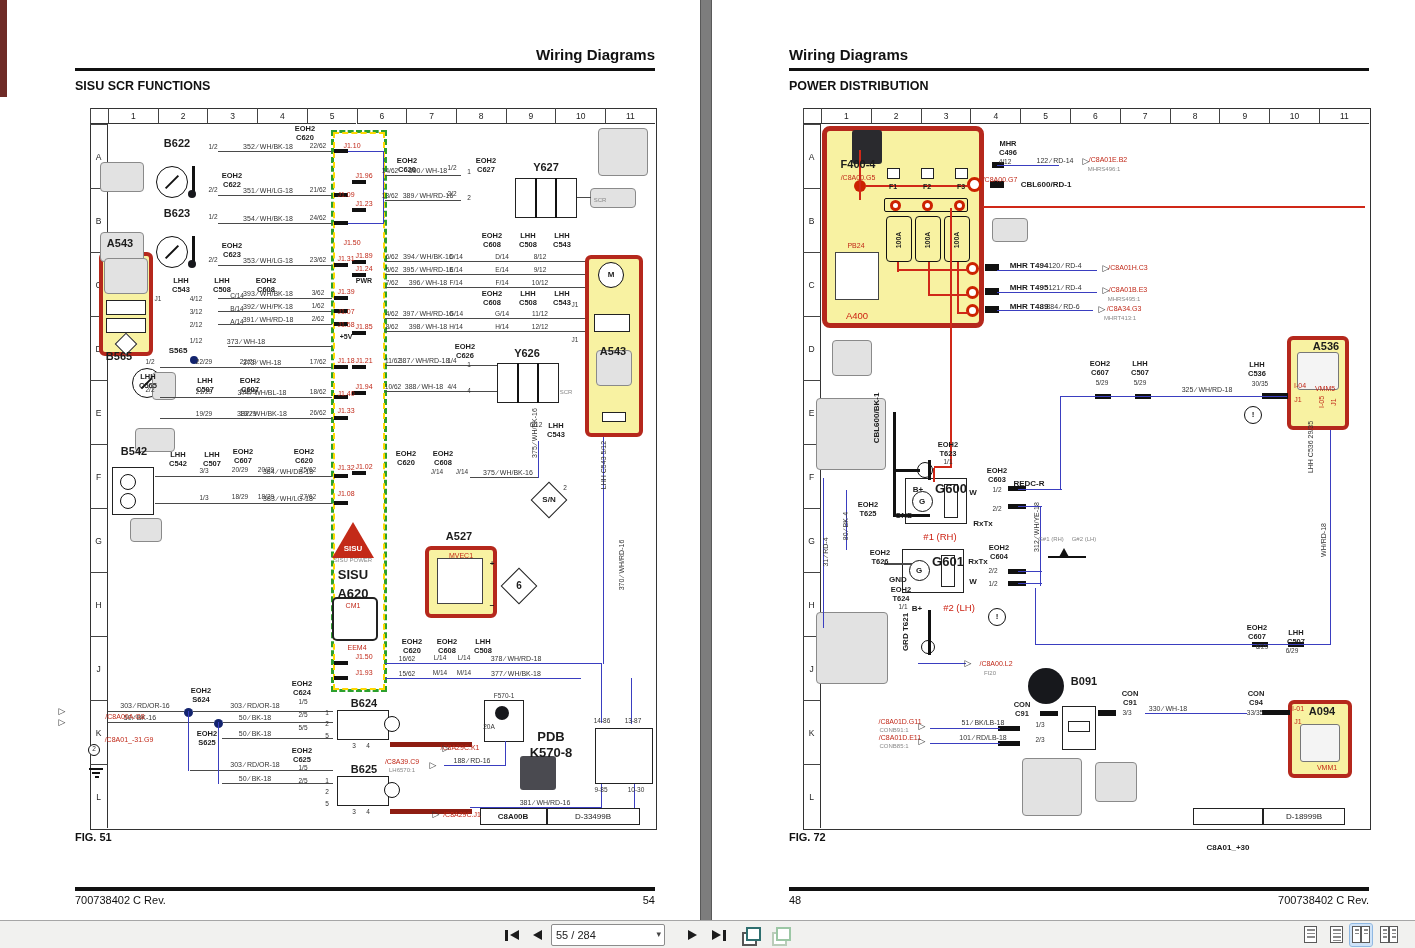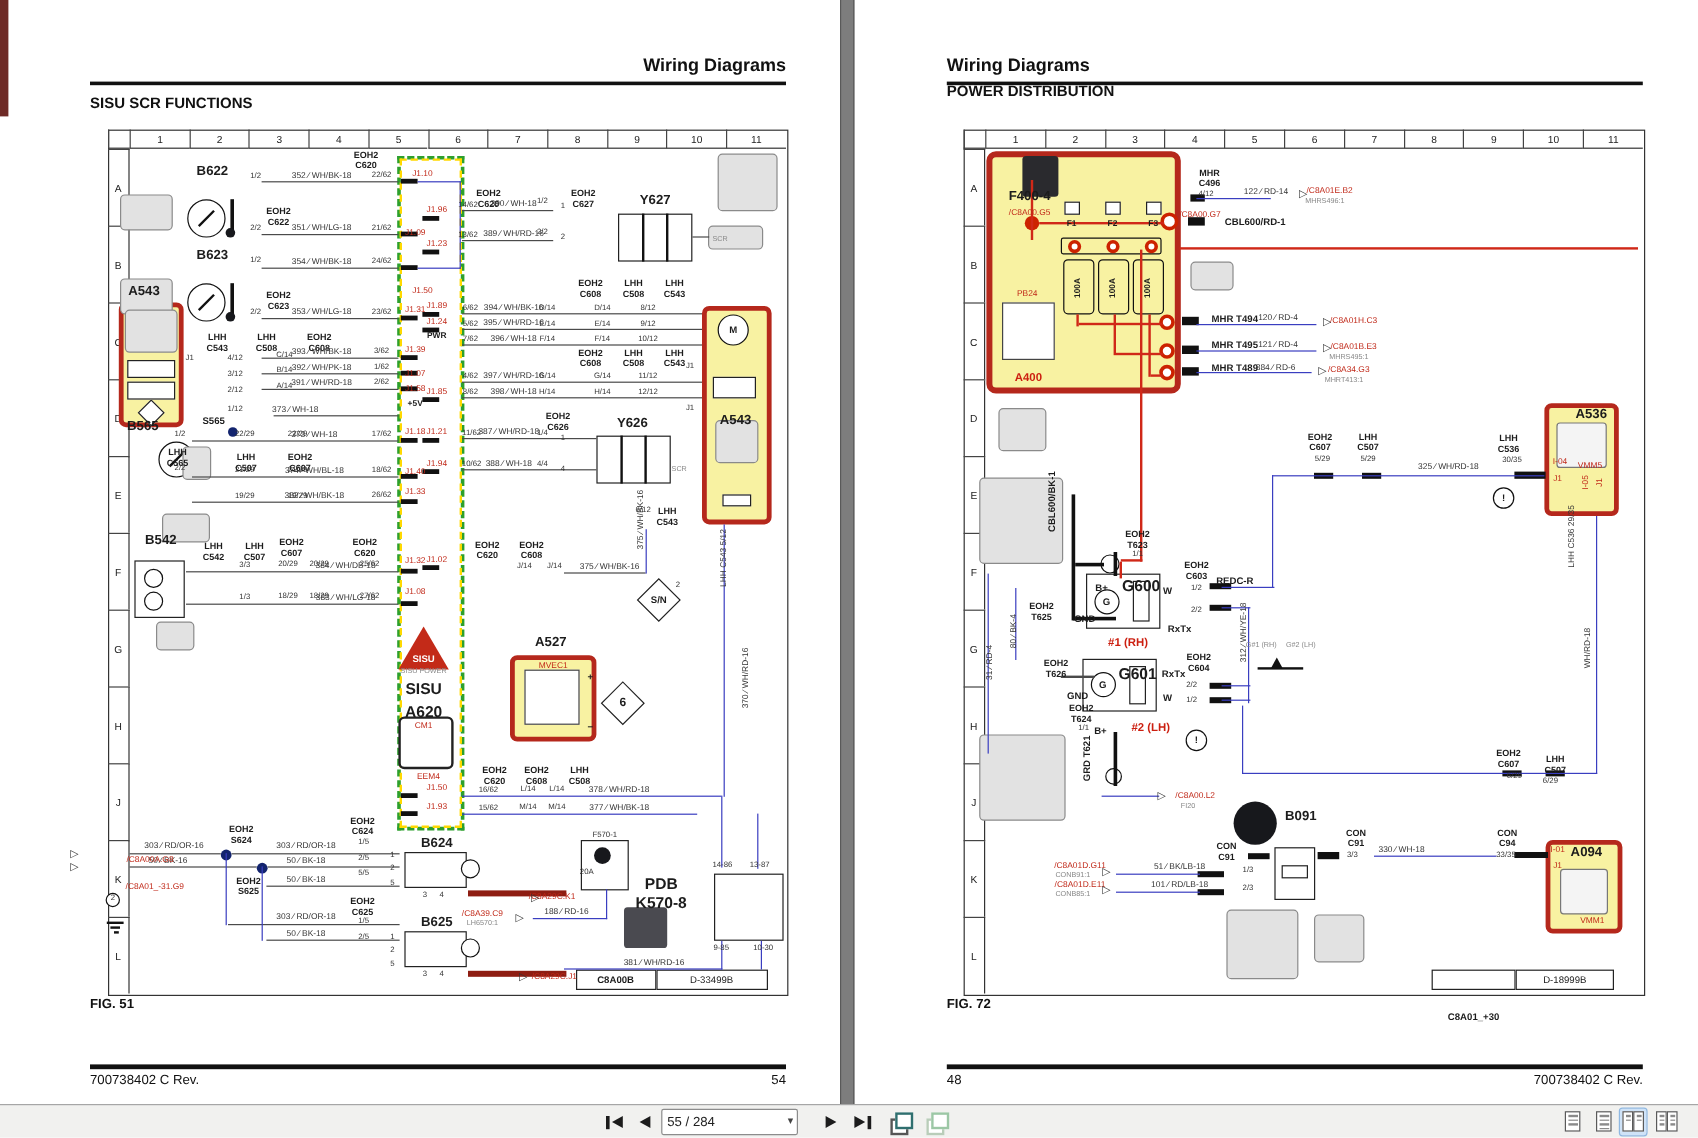--- a/index.html
+++ b/index.html
@@ -15,21 +15,21 @@
   .foot{position:absolute;font-size:11px;color:#111;display:flex;justify-content:space-between;}
   
   .lbl{position:absolute;transform:translate(-50%,-50%);white-space:pre-line;text-align:center;
        line-height:1.15;color:#1c1c1c;}
   .comp{font-weight:bold;font-size:11px;}
   .lg{font-weight:bold;font-size:13px;}
   .conn{font-weight:bold;font-size:7.5px;}
   .pin{font-size:6.5px;color:#333;white-space:nowrap;}
   .wire{font-size:7px;color:#333;white-space:nowrap;}
   .red{font-size:7px;color:#c02818;white-space:nowrap;}
-  .redb{font-size:9.5px;font-weight:bold;color:#cc1f10;white-space:nowrap;}
+  .redb{font-size:9.5px;font-weight:normal;color:#cc1f10;white-space:nowrap;}
   .bb{font-weight:bold;font-size:8px;white-space:nowrap;}
   .b7{font-weight:bold;font-size:7px;white-space:nowrap;}
   .tg{font-size:6px;color:#888;white-space:nowrap;}
   .tbk{font-size:8px;white-space:nowrap;}
   .dia{font-weight:bold;font-size:10px;}
   .arr{font-size:9px;color:#333;}
   .agcoT{font-weight:bold;font-size:8px;color:#fff;}
   .vw{font-size:7px;color:#333;white-space:nowrap;transform:translate(-50%,-50%) rotate(-90deg);}
   .vb{font-weight:bold;font-size:8px;white-space:nowrap;transform:translate(-50%,-50%) rotate(-90deg);}
   .vb7{font-weight:bold;font-size:7px;white-space:nowrap;transform:translate(-50%,-50%) rotate(-90deg);}
@@ -105,21 +105,21 @@
   <div class="ptitle abs" style="left:75px;top:79px;">SISU SCR FUNCTIONS</div>
   <div class="fig abs" style="left:75px;top:831px;">FIG. 51</div>
   <div class="rule abs" style="left:75px;top:887px;width:580px;height:3.5px;"></div>
   <div class="foot abs" style="left:75px;top:894px;width:580px;">
     <span>700738402 C Rev.</span>
     <span>54</span>
   </div>
 
   <div class="hdr abs" style="left:789px;top:46px;">Wiring Diagrams</div>
   <div class="rule abs" style="left:789px;top:68px;width:580px;height:3px;"></div>
-  <div class="ptitle abs" style="left:789px;top:69px;">POWER DISTRIBUTION</div>
+  <div class="ptitle abs" style="left:789px;top:79px;">POWER DISTRIBUTION</div>
   <div class="fig abs" style="left:789px;top:831px;">FIG. 72</div>
   <div class="rule abs" style="left:789px;top:887px;width:580px;height:3.5px;"></div>
   <div class="foot abs" style="left:789px;top:894px;width:580px;text-align:right;">
     <span>48</span>
     <span>700738402 C Rev.</span>
   </div>
 
   <div class="canvas">
       <div class="gframe" style="left: 90px; top: 108px; width: 565px; height: 720px;"></div>
       <div class="ghead" style="left: 90px; top: 108px; width: 18px; height: 16px;"></div>

